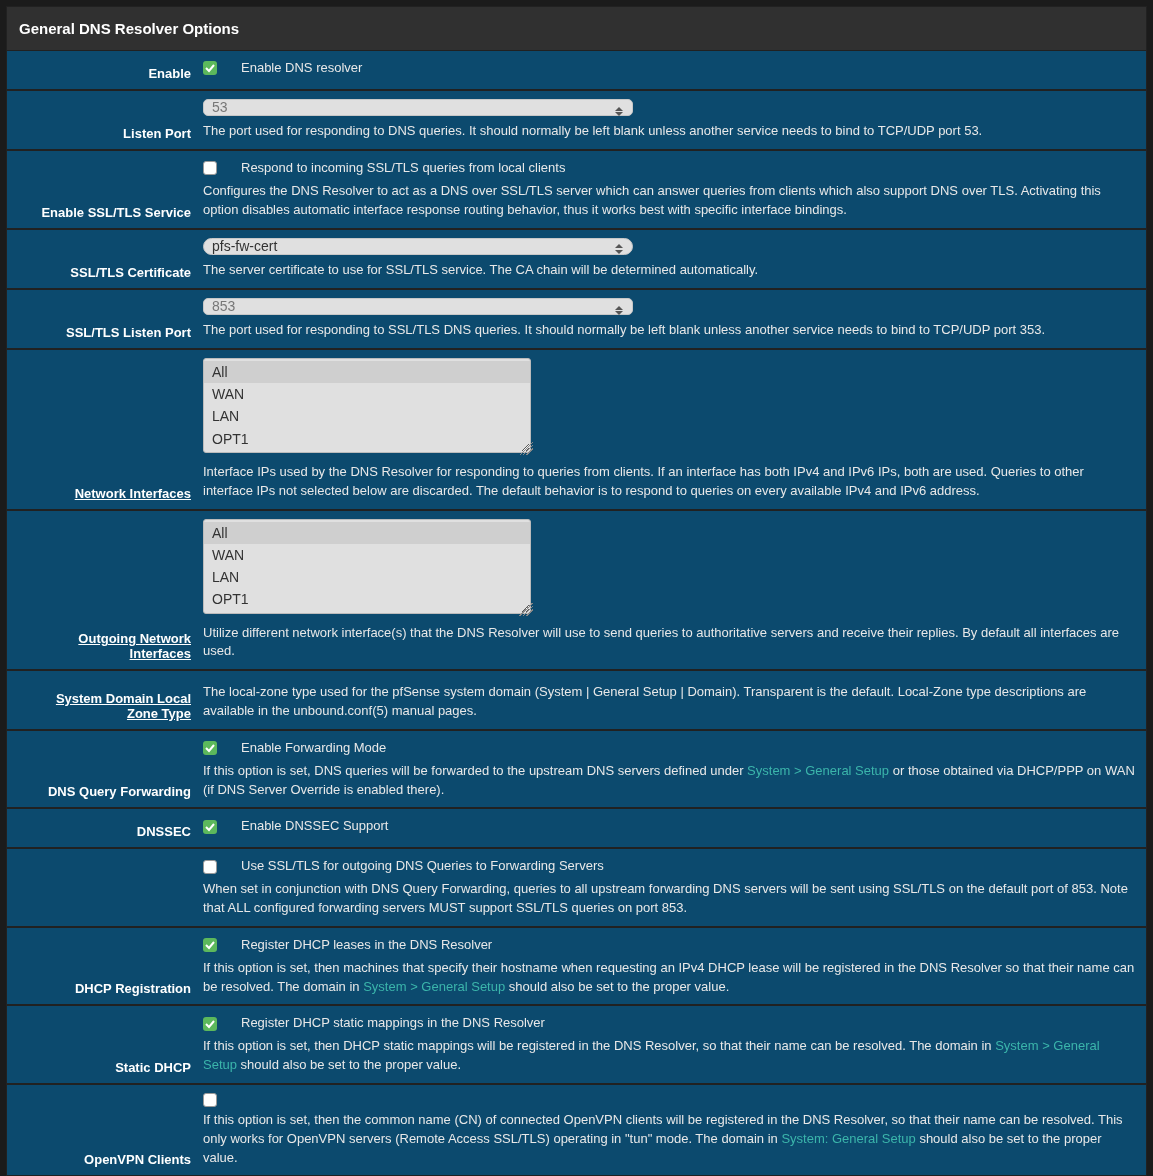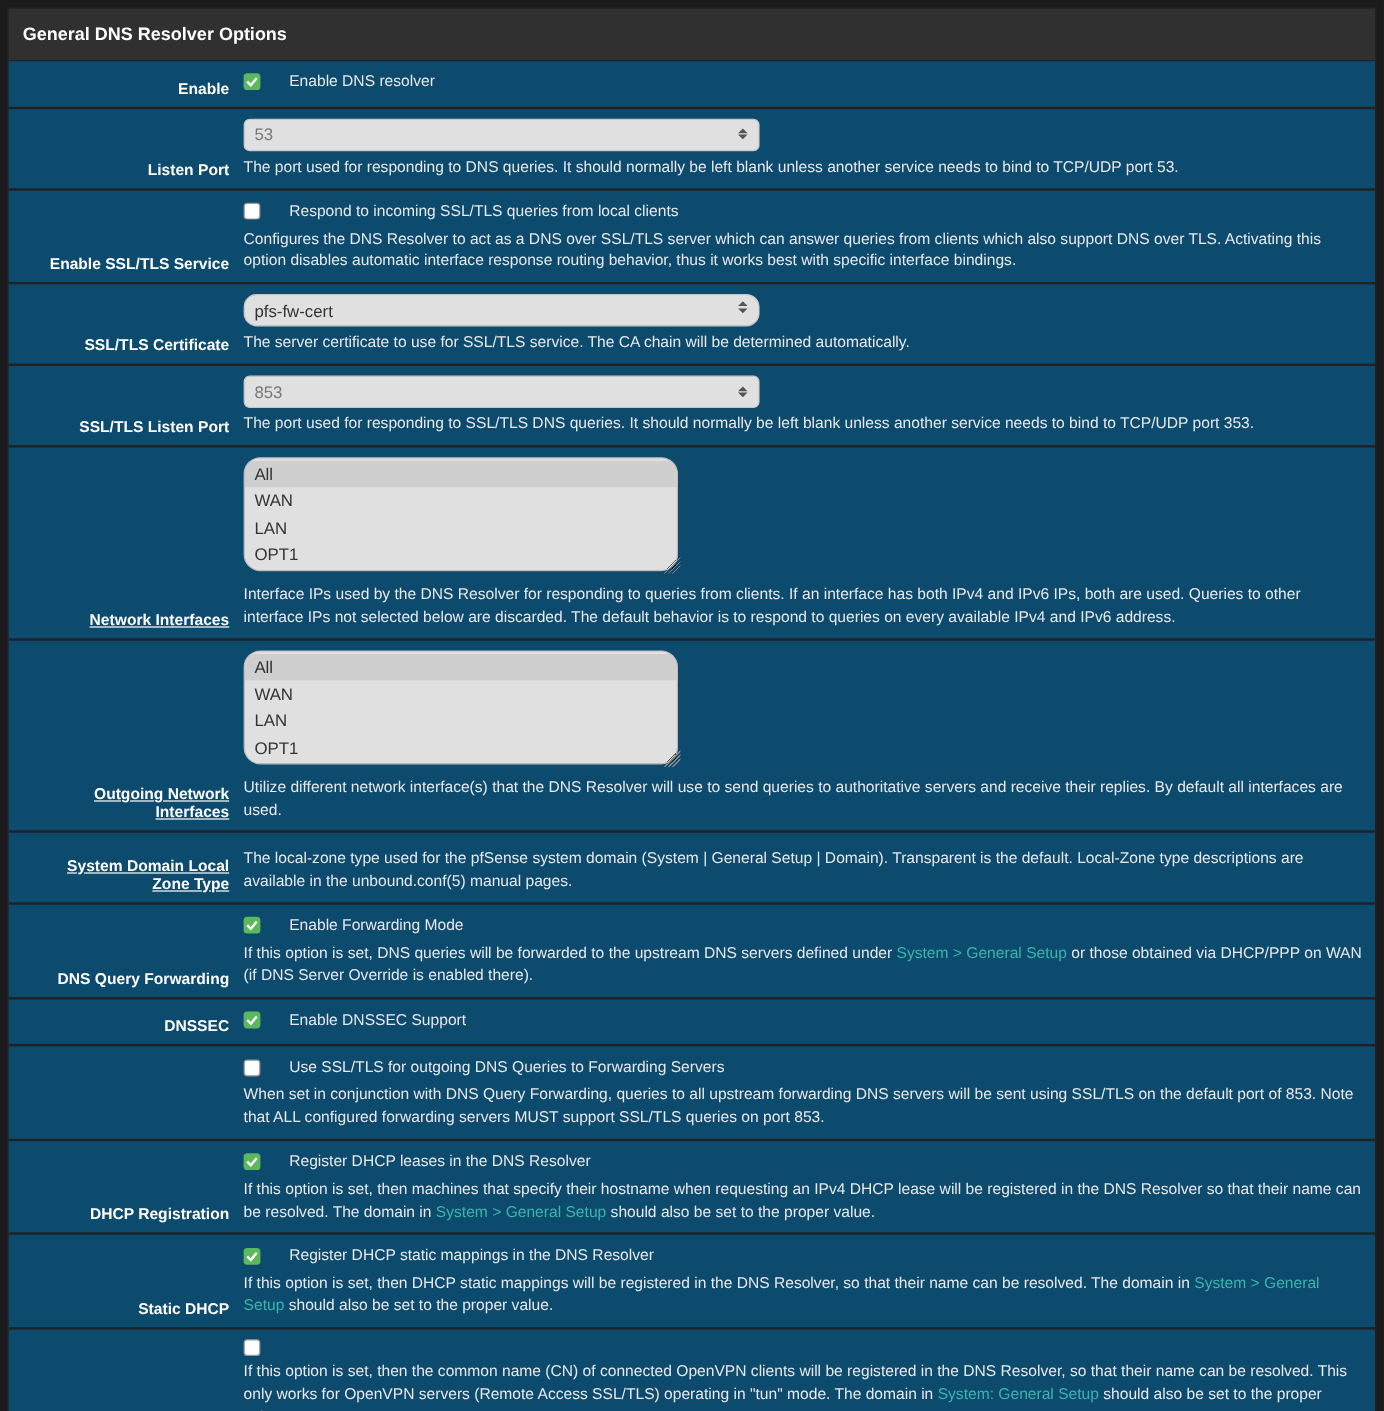--- a/index.html
+++ b/index.html
@@ -45,21 +45,21 @@
     flex: 1;
     color: #e8e8e8;
     font-size: 13px;
     line-height: 1.45;
   }
   .chk-line { display: flex; align-items: center; gap: 24px; margin-bottom: 3px;}
   .help { color: #e8e8e8; font-size: 13px; margin-top: 4px; }
   .link { color: #3bb5ab; }
   input[type="text"].num, .select-single {
     width: 430px;
-    height: 27px;
+    height: 17px;
     border-radius: 5px;
     border: 1px solid #c7c7c7;
     background: #e0e0e0;
     color: #333;
     padding: 3px 8px;
     font-size: 14px;
   }
   input[type="text"].num::placeholder { color:#777; }
   .select-single {
     appearance: none;
@@ -75,25 +75,25 @@
   .stepper span { display:block; width:0;height:0;border-left:4px solid transparent;border-right:4px solid transparent;}
   .stepper .up{border-bottom:4px solid #555;}
   .stepper .dn{border-top:4px solid #555;}
   .sel-arrows {
     position:absolute; right:8px; top:6px; width:10px; display:flex; flex-direction:column; gap:2px;
   }
   .sel-arrows span{display:block;width:0;height:0;border-left:4px solid transparent;border-right:4px solid transparent;}
   .sel-arrows .up{border-bottom:4px solid #555;}
   .sel-arrows .dn{border-top:4px solid #555;}
   .multi {
-    width: 362px;
+    width: 328px;
     background: #e0e0e0;
     color: #333;
     border: 1px solid #bbb;
-    border-radius: 14px;
+    border-radius: 3px;
     padding: 2px 0;
     font-size: 14px;
     resize: both;
     overflow: auto;
   }
   .multi .opt { padding: 1px 8px; cursor:default; }
   .multi .opt.sel { background: #cfcfcf; }
   .resize-handle{
     position:absolute; right:-2px; bottom:-2px; width:14px; height:14px;
     background:

